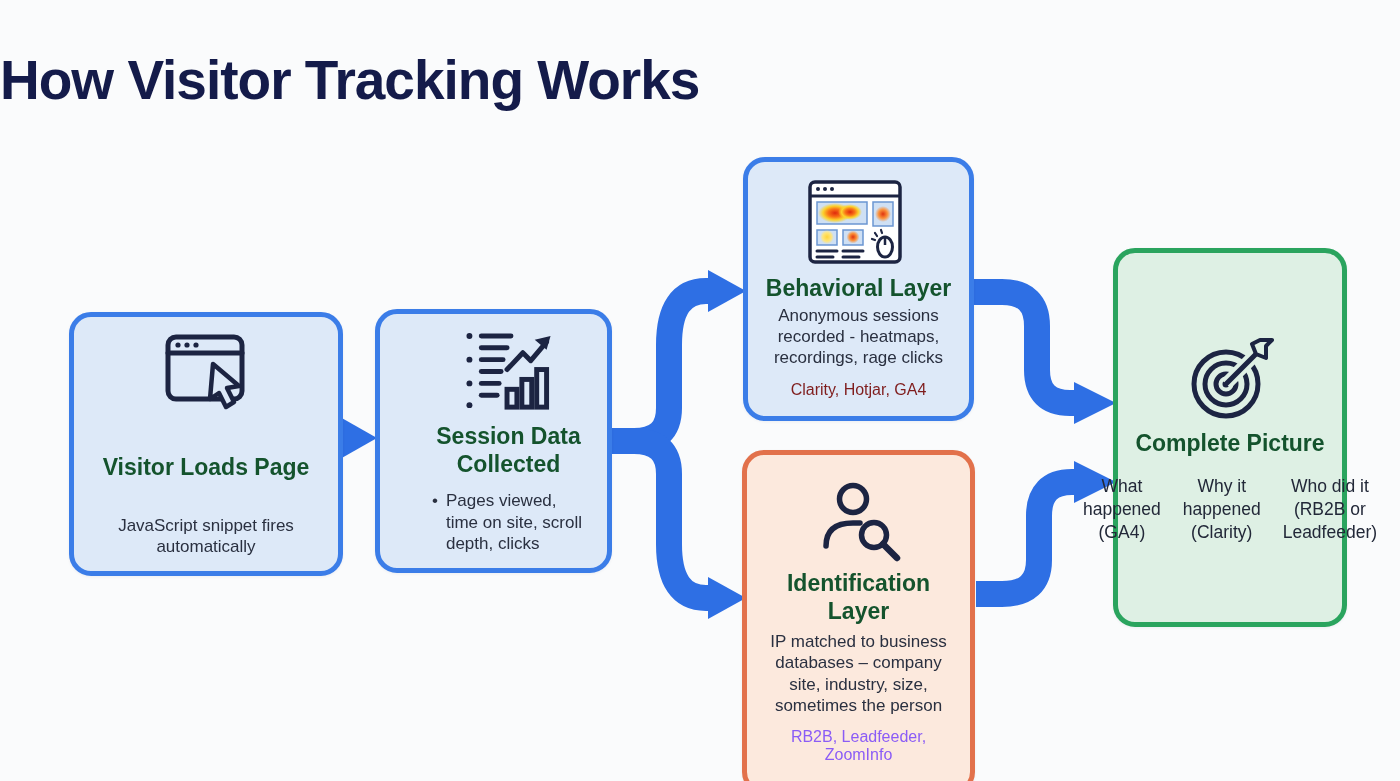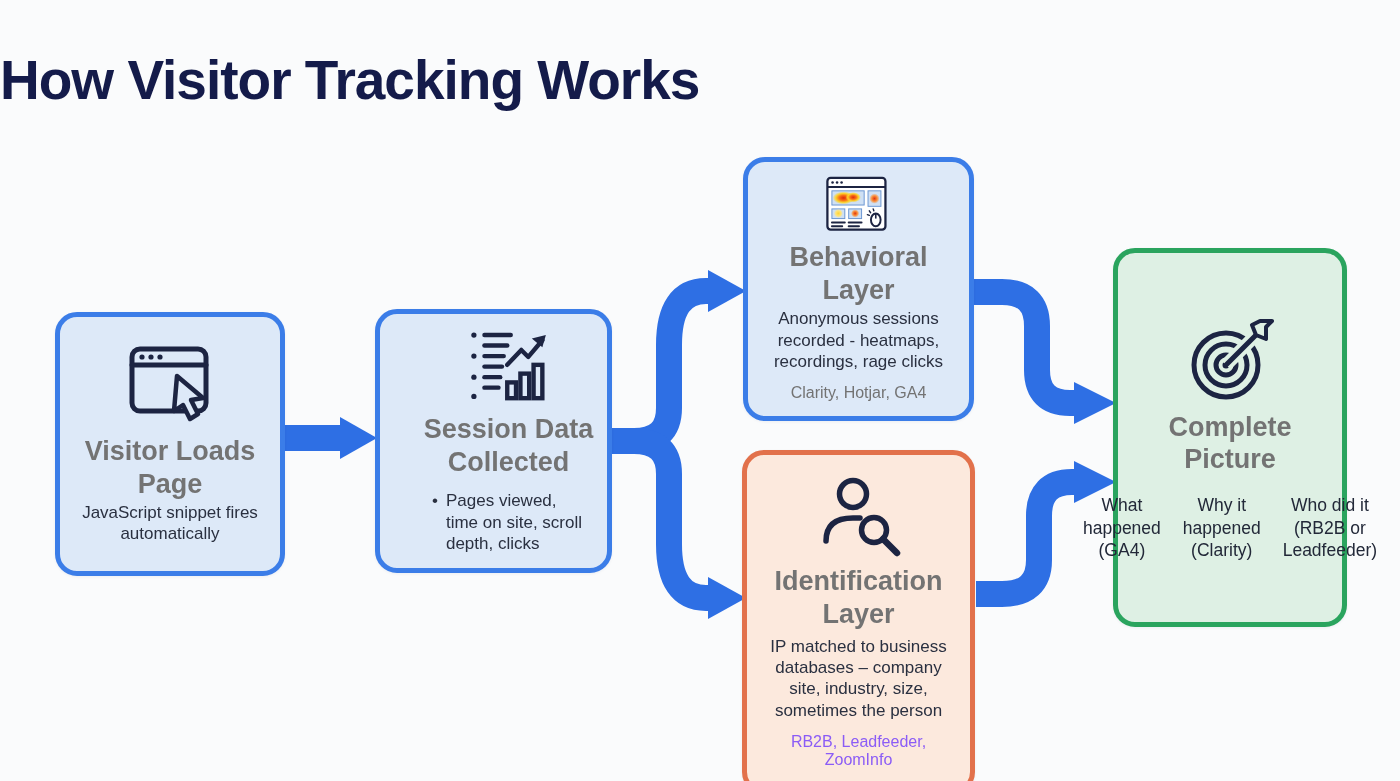--- a/index.html
+++ b/index.html
@@ -18,37 +18,37 @@
     position:absolute;box-sizing:border-box;
     border-radius:22px;border:5px solid;
     display:flex;flex-direction:column;align-items:center;justify-content:center;
     text-align:center;padding:14px 12px;
     box-shadow:0 1px 3px rgba(20,40,90,0.06);
   }
   .node.blue  {background:#dde9f8;border-color:#3b7de8;}
   .node.orange{background:#fce9dd;border-color:#e2714b;}
   .node.green {background:#def0e4;border-color:#2aa45e;}
   .node h2{
-    margin:10px 0 0 0;font-size:27px;line-height:1.2;
-    color:#737373;font-weight:700;
+    margin:10px 0 0 0;font-size:23px;line-height:1.2;
+    color:#14532d;font-weight:700;
   }
   .node .body{
     margin:2px 0 0 0;font-size:17px;line-height:1.25;color:#2a3040;
   }
   .node .tools{margin:12px 0 0 0;font-size:16px;font-weight:400;}
-  .tools.blue-t  {color:#737373;}
+  .tools.blue-t  {color:#7f1d1d;}
   .tools.orange-t{color:#8b5cf6;}
   .bullet-row{
     display:flex;align-items:flex-start;text-align:left;
     margin:12px 6px 0 10px;font-size:17px;line-height:1.25;color:#2a3040;
   }
   .bullet-row .dot{margin-right:8px;}
   .cp-line{margin:0;font-size:17.5px;line-height:1.3;color:#222838;}
   .cp-lines{display:flex;flex-direction:row;gap:22px;margin-top:18px;}
-  #visitor-box      {left:55px;  top:312px; width:230px; height:264px;}
+  #visitor-box      {left:69px;  top:312px; width:274px; height:264px;justify-content:space-between;}
   #session-box      {left:375px; top:309px; width:237px; height:264px;padding-left:42px;}
   #behavioral-box   {left:743px; top:157px; width:231px; height:264px;}
   #identification-box{left:742px;top:450px; width:233px; height:344px; }
   #complete-box     {left:1113px;top:248px; width:234px; height:379px;}
   #identification-box .body{margin-top:6px;}
   #identification-box h2{margin-top:6px;}
   .arrows{position:absolute;left:0;top:0;pointer-events:none;}
   .nodeicon{display:block;}
 </style>
 </head>

